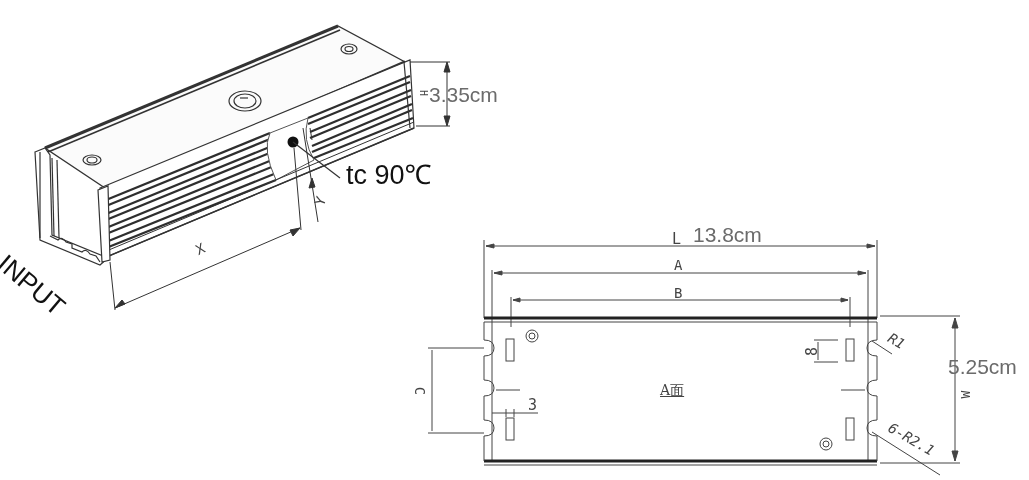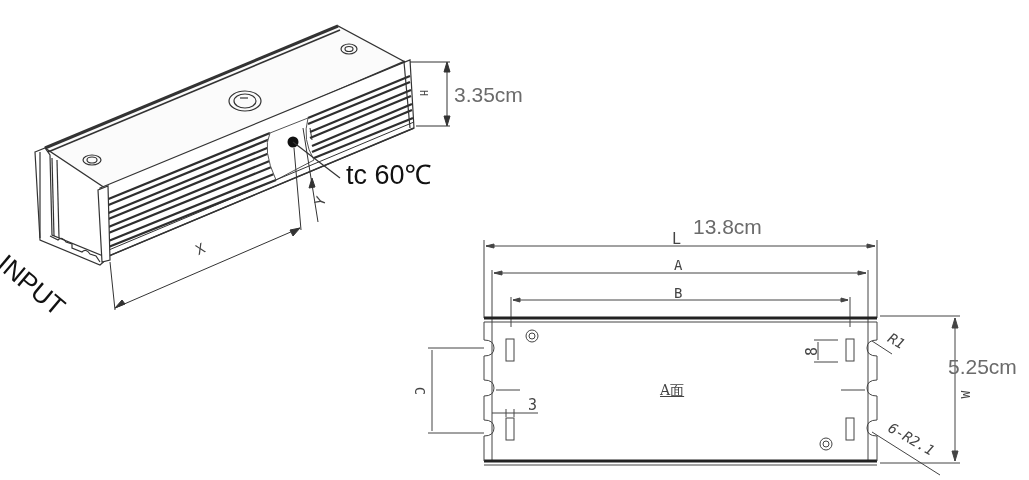--- a/index.html
+++ b/index.html
@@ -159,32 +159,32 @@
     <line x1="955" y1="318" x2="955" y2="461"></line>
     <polygon points="955,318 952,328 958,328" fill="#444"></polygon>
     <polygon points="955,461 952,451 958,451" fill="#444"></polygon>
 
     <line x1="872" y1="341" x2="892" y2="354"></line>
 
     <line x1="872" y1="432" x2="940" y2="475"></line>
   </g>
 </svg>
 
-<div class="lbl dim-grey" style="left:454px; top:84px;">3.35cm</div>
+<div class="lbl dim-grey" style="left:429px; top:84px;">3.35cm</div>
 <div class="lbl mono-lbl" style="left:420px; top:88px; transform:rotate(90deg); font-size:10px;">H</div>
 
-<div class="lbl dim-black" style="left:346px; top:162px; font-size:27px;">tc 60℃</div>
+<div class="lbl dim-black" style="left:346px; top:162px; font-size:27px;">tc 90℃</div>
 
 <div class="lbl dim-black" style="left:10px; top:250px; font-size:26px; transform:rotate(40deg); transform-origin:left top;">INPUT</div>
 
 <div class="lbl mono-lbl" style="left:196px; top:242px; transform:rotate(-25deg);">X</div>
 <div class="lbl mono-lbl" style="left:316px; top:194px; transform:rotate(-70deg);">Y</div>
 
 <div class="lbl mono-lbl" style="left:672px; top:232px; font-size:15px;">L</div>
-<div class="lbl dim-grey" style="left:693px; top:216px;">13.8cm</div>
+<div class="lbl dim-grey" style="left:693px; top:224px;">13.8cm</div>
 <div class="lbl mono-lbl" style="left:674px; top:258px;">A</div>
 <div class="lbl mono-lbl" style="left:674px; top:286px;">B</div>
 <div class="lbl mono-lbl" style="left:416px; top:384px; transform:rotate(90deg);">C</div>
 <div class="lbl mono-lbl" style="left:528px; top:398px; font-size:15px;">3</div>
 <div class="lbl mono-lbl" style="left:808px; top:344px; transform:rotate(-90deg); font-size:15px;">8</div>
 <div class="lbl mono-lbl" style="left:660px; top:383px; font-size:14px; font-family:'DejaVu Serif', serif;text-decoration:underline;">A面</div>
 <div class="lbl dim-grey" style="left:948px; top:356px;">5.25cm</div>
 <div class="lbl mono-lbl" style="left:962px; top:388px; transform:rotate(-90deg); font-size:13px;">W</div>
 <div class="lbl mono-lbl" style="left:888px; top:334px; transform:rotate(30deg); font-style:italic;">R1</div>
 <div class="lbl mono-lbl" style="left:886px; top:432px; transform:rotate(30deg); font-style:italic;">6-R2.1</div>

